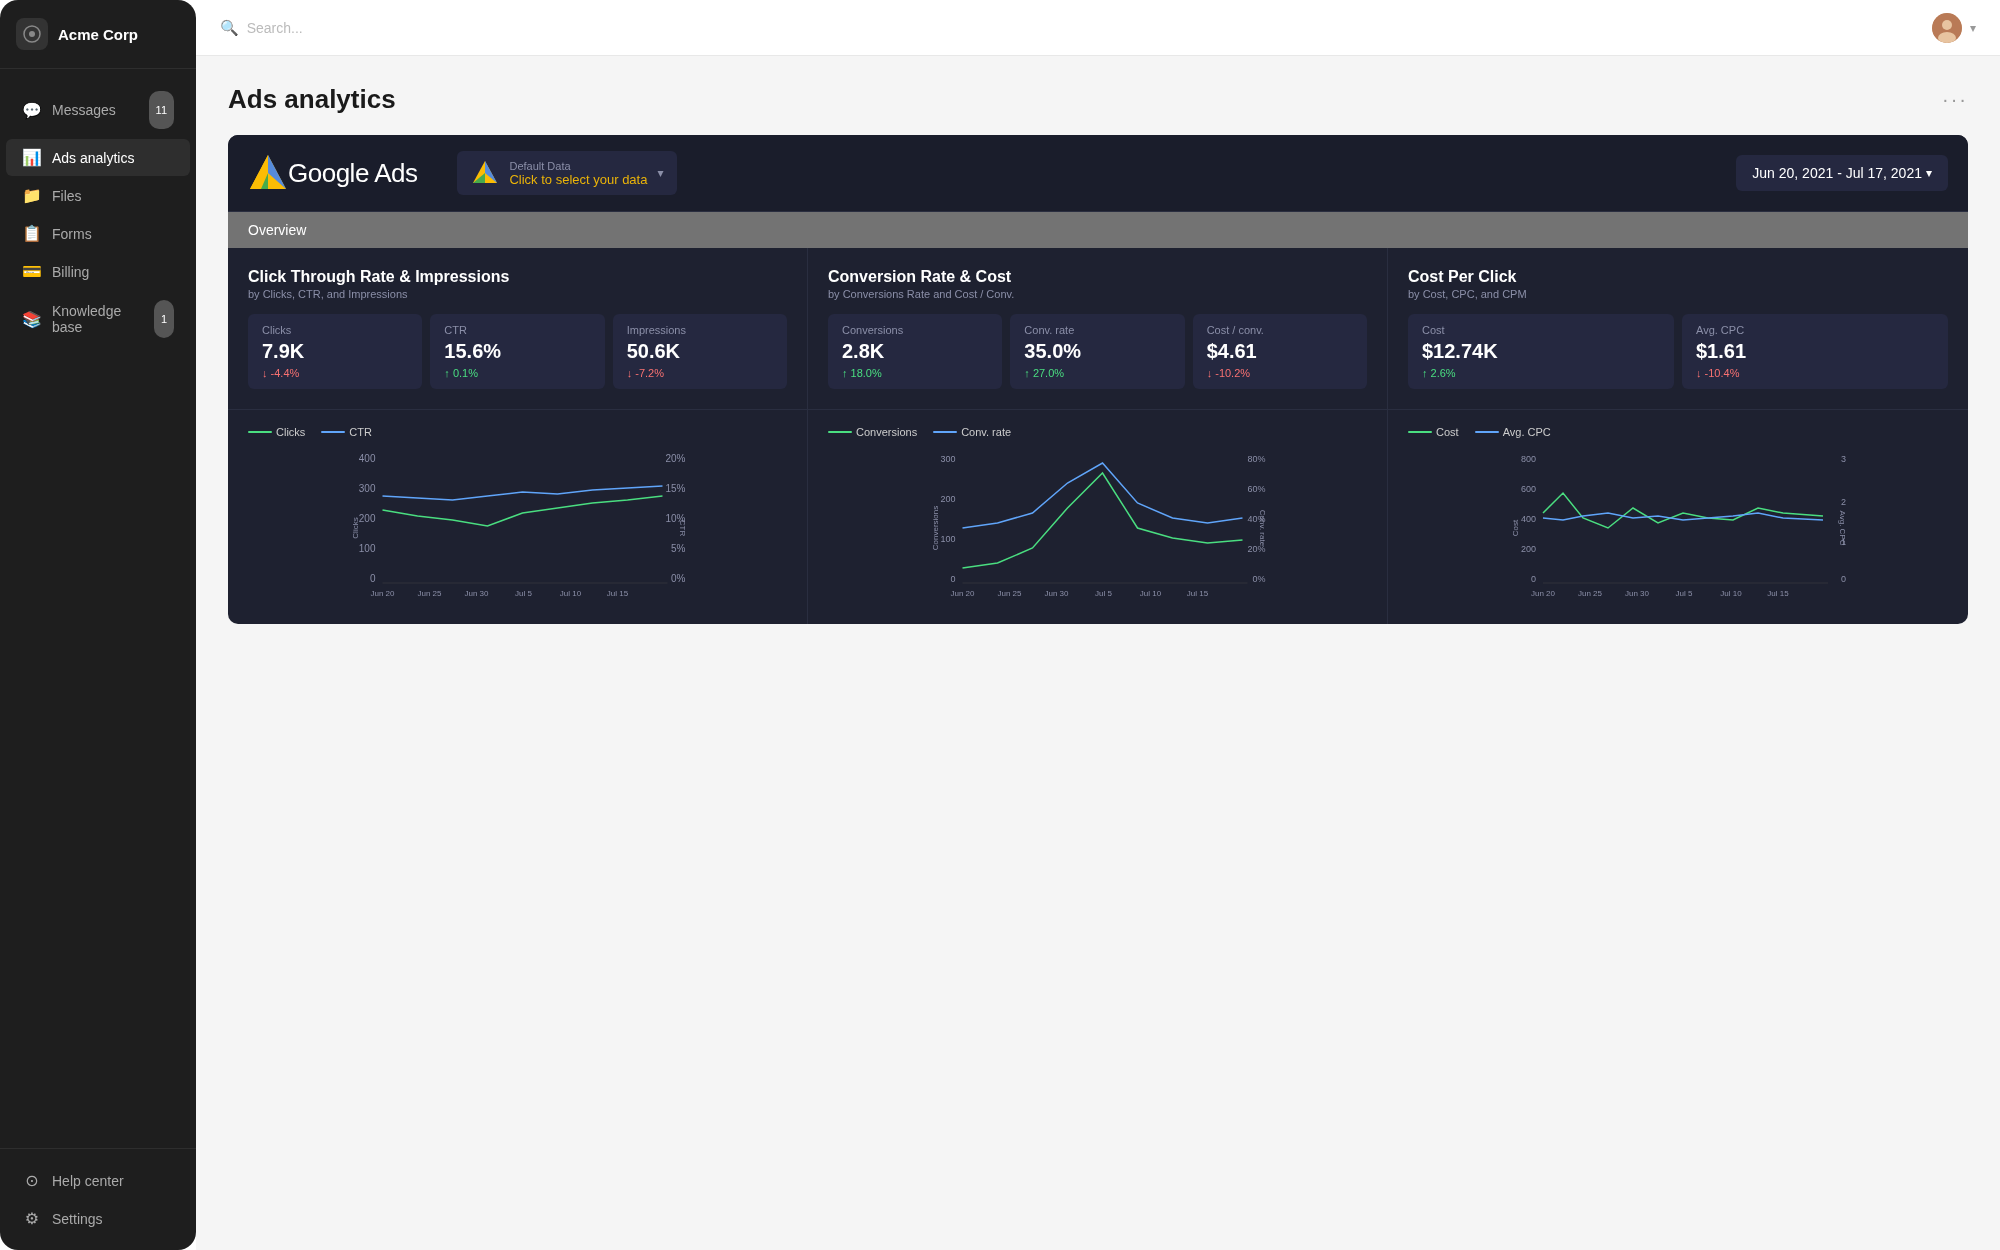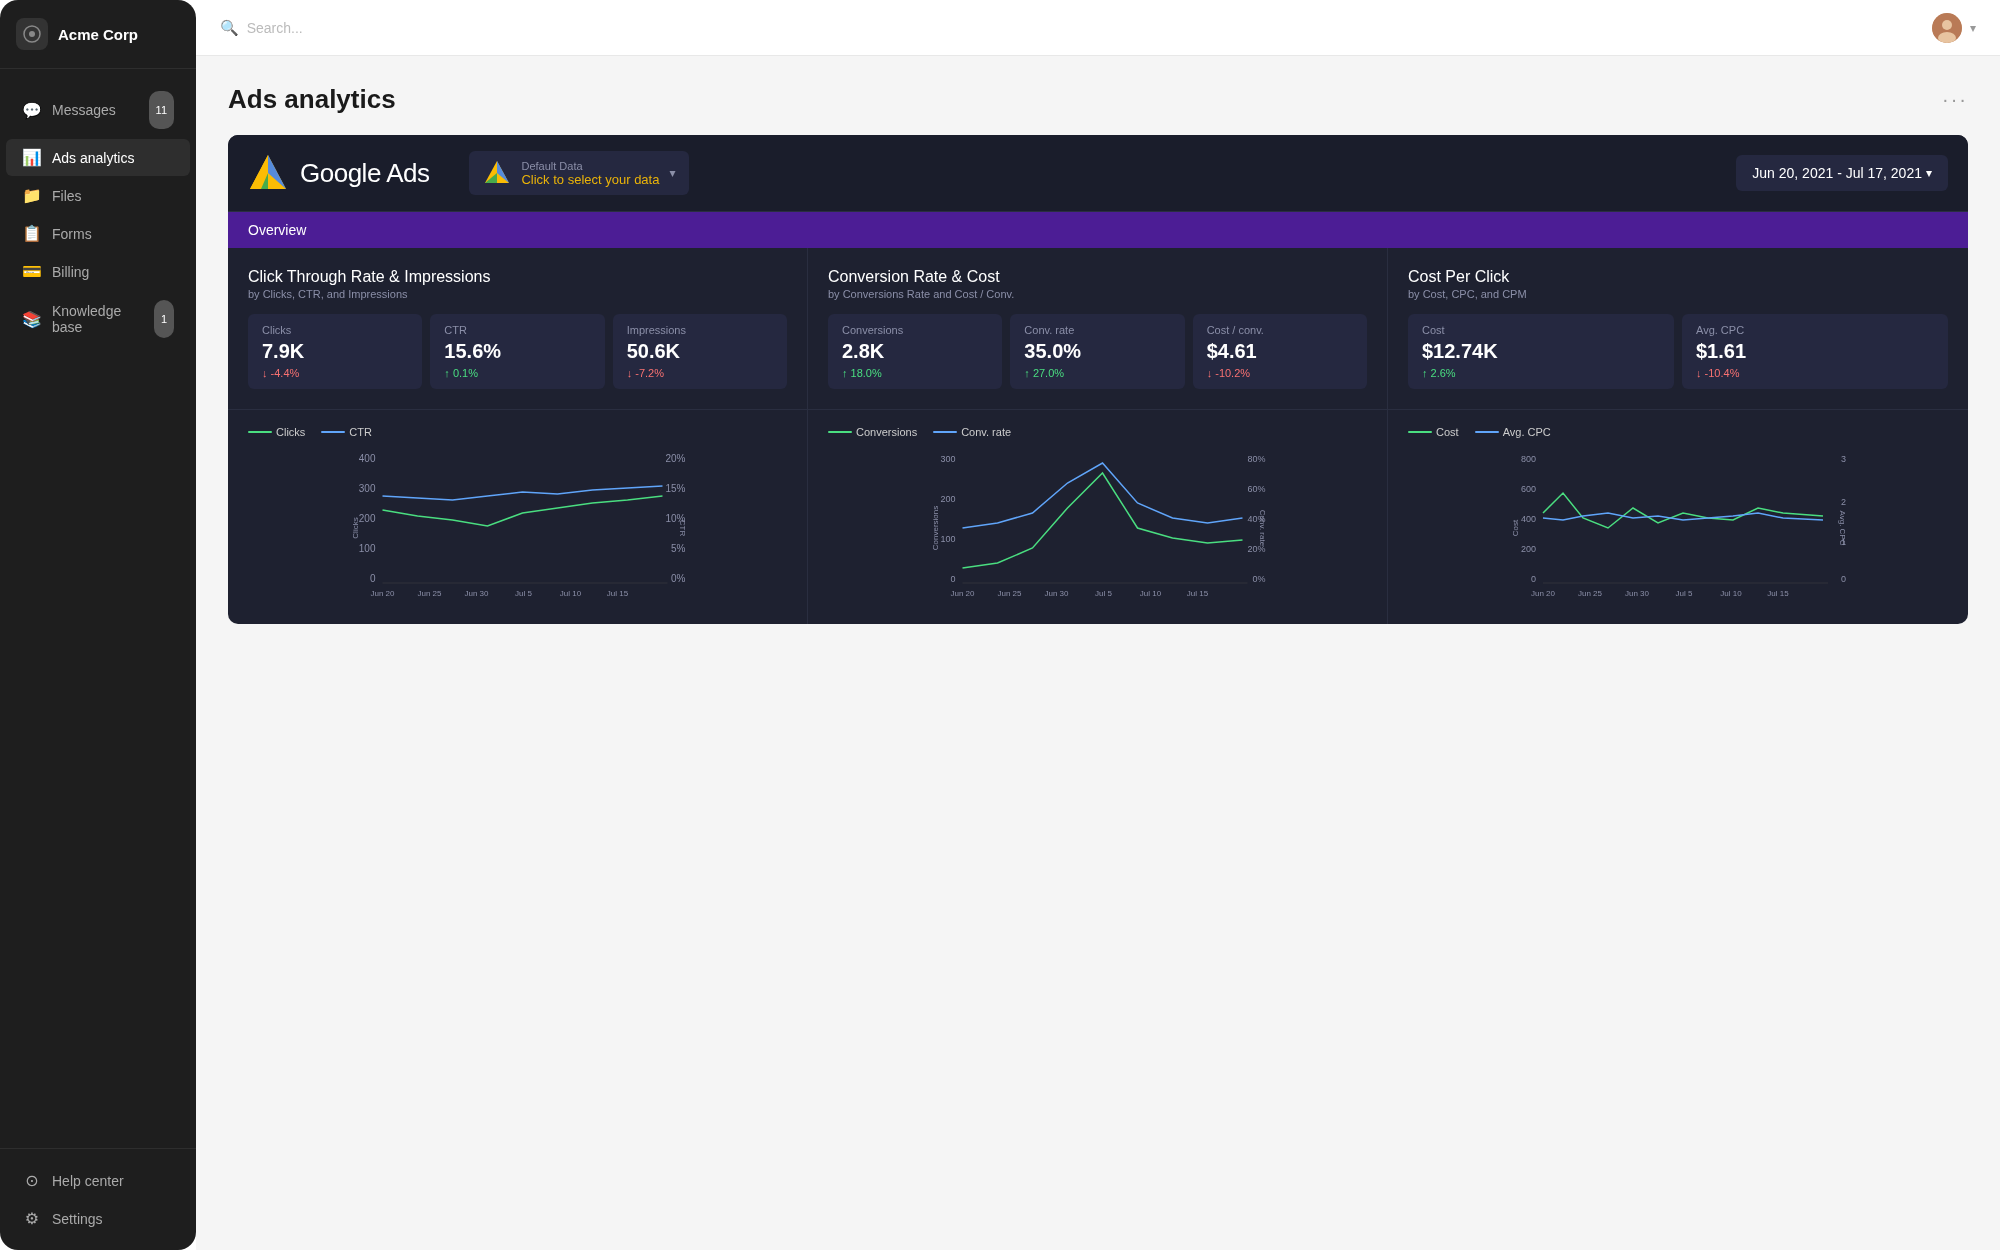--- a/index.html
+++ b/index.html
@@ -118,21 +118,20 @@
       background: #1a1d2b;
       padding: 16px 20px;
       display: flex;
       align-items: center;
       gap: 20px;
       border-bottom: 1px solid #2a2e40;
     }
     .google-ads-logo {
       display: flex;
       align-items: center;
-      gap: 12px;
     }
     .google-triangle {
       width: 40px;
       height: 40px;
     }
     .google-ads-text {
       font-size: 26px;
       font-weight: 400;
       color: #fff;
       letter-spacing: -0.5px;
@@ -156,40 +155,40 @@
       border-radius: 6px;
       padding: 10px 16px;
       color: #fff;
       font-size: 14px;
       display: flex;
       align-items: center;
       gap: 4px;
       cursor: pointer;
     }
     .overview-tab {
-      background: #4c1d95;
+      background: #737373;
       padding: 10px 20px;
       color: #fff;
       font-size: 14px;
       font-weight: 500;
     }
 
     .metrics-grid {
       display: grid;
       grid-template-columns: 1fr 1fr 1fr;
       gap: 0;
     }
     .metric-section {
       padding: 20px;
       border-right: 1px solid #2a2e40;
     }
     .metric-section:last-child { border-right: none; }
     .metric-section-title {
       font-size: 16px;
-      font-weight: 400;
+      font-weight: 700;
       color: #fff;
       margin-bottom: 2px;
     }
     .metric-section-sub {
       font-size: 11px;
       color: #8b8fa8;
       margin-bottom: 14px;
     }
     .metric-cards {
       display: flex;

